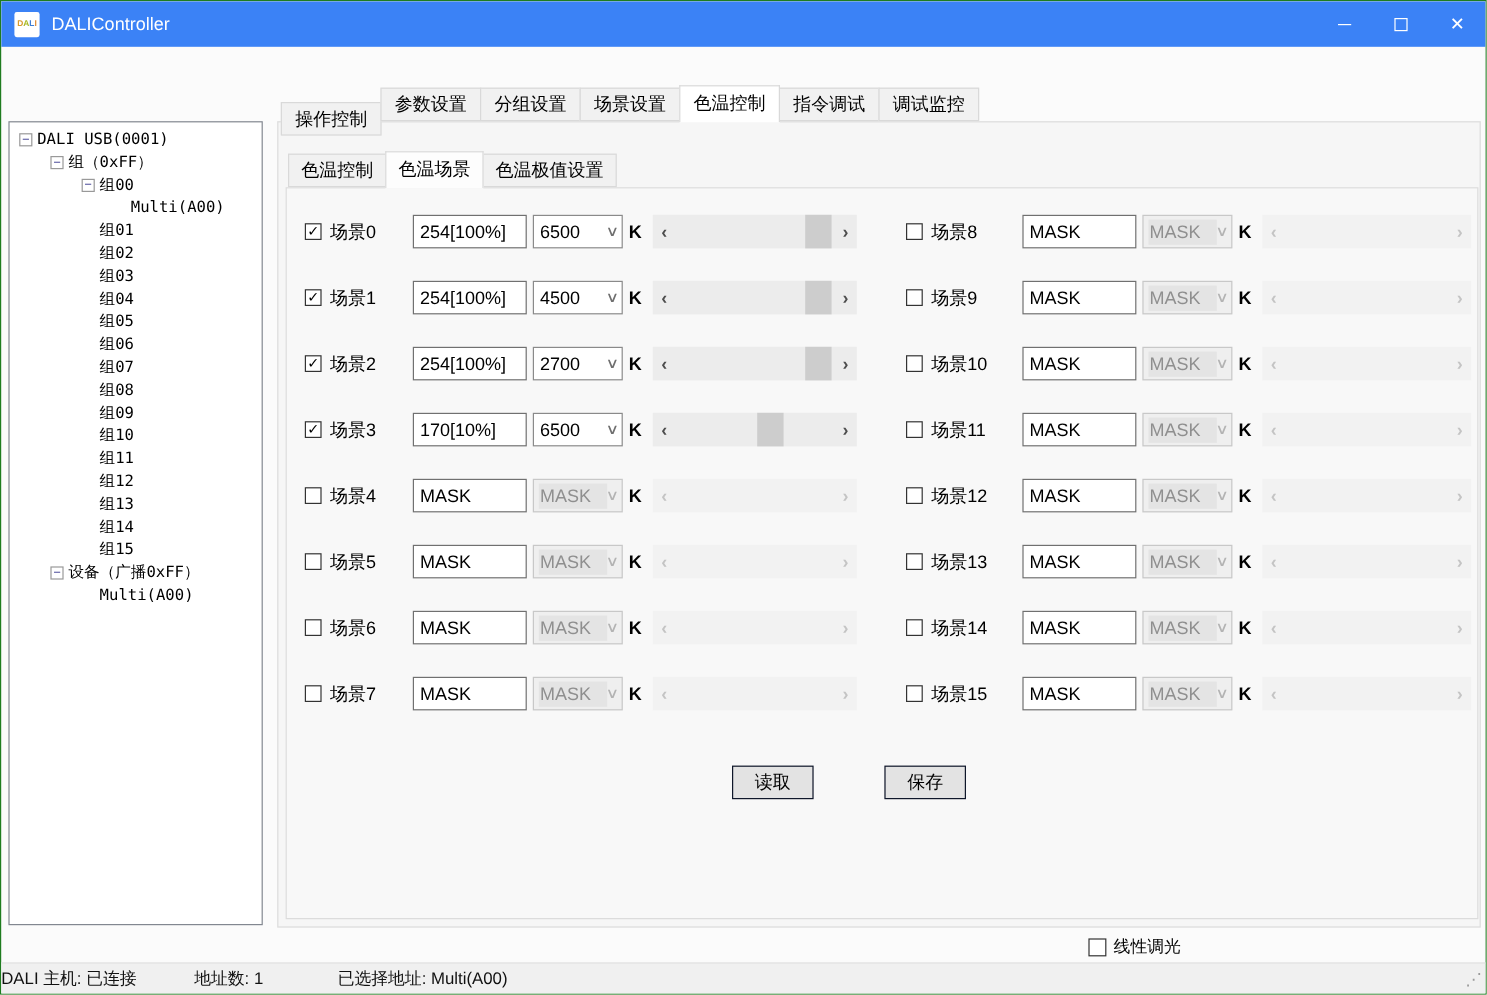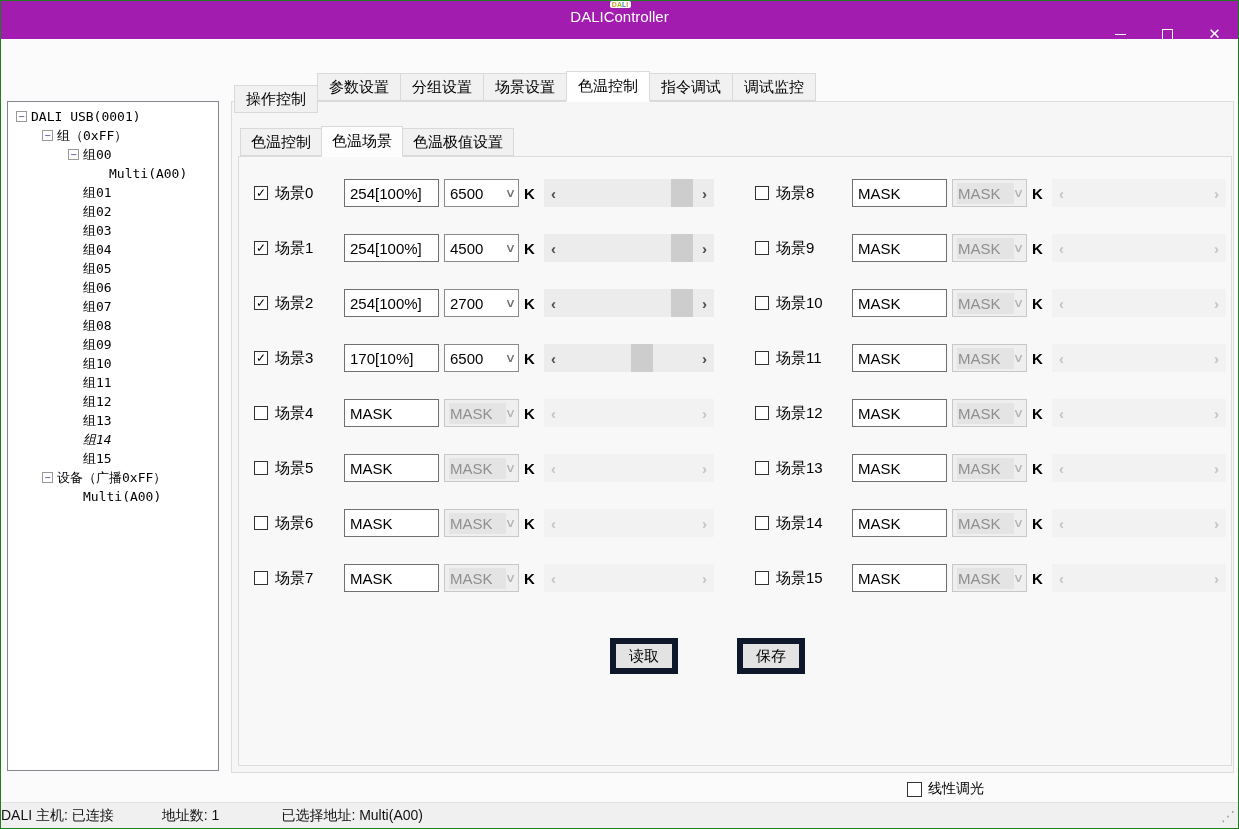--- a/index.html
+++ b/index.html
@@ -3,21 +3,21 @@
 <meta charset="utf-8">
 <style>
   * { box-sizing: border-box; margin: 0; padding: 0; }
   html,body { background:#ffffff; }
   body { font-family: "Liberation Sans", sans-serif; }
 
   .window { position:relative; width:1239px; height:829px; background:#fbfbfb;
             border:1px solid #1f7c1f; overflow:hidden; }
 
   
-  .titlebar { height:38px; background:#a21caf; display:flex; align-items:center; color:#fff;flex-direction:column; }
+  .titlebar { height:38px; background:#3b82f6; display:flex; align-items:center; color:#fff; }
   .app-icon { width:21px; height:21px; background:#fff; border-radius:2px; margin:0 10px 0 11px;
               display:flex; align-items:center; justify-content:center;
               font-size:7px; font-weight:bold; line-height:1; }
   .app-icon .l1{color:#d99a2b}.app-icon .l2{color:#a8b821}.app-icon .l3{color:#3f7fd6}.app-icon .l4{color:#e08a31}
   .title-text { font-size:15px; }
   .win-controls { margin-left:auto; display:flex; height:100%; }
   .win-btn { width:47px; height:100%; display:flex; align-items:center; justify-content:center; color:#fff; font-size:15px; }
   .min-glyph { width:11px; height:0; border-bottom:1px solid #fff; display:block; }
   .max-glyph { width:11px; height:11px; border:1px solid #fff; display:block; }
 
@@ -78,21 +78,21 @@
           font-size:15px; font-weight:bold; color:#4d4d4d; }
   .sbar .thumb { position:absolute; top:0; height:28px; width:22px; background:#cdcdcd; }
   .sbar .sb-arrow { position:relative; z-index:1; line-height:1; }
 
   .scene-row.off .cct-select { background:#efefef; border-color:#c8c8c8; }
   .scene-row.off .cct-text { background:#e4e4e4; color:#8f8f8f; }
   .scene-row.off .chev { color:#b3b3b3; }
   .scene-row.off .sbar { background:#f2f2f2; color:#c4c4c4; }
 
   
-  .page-btn { position:absolute; width:68px; height:36px; background:#e3e3e3; border:6px solid #0f172a;
+  .page-btn { position:absolute; width:68px; height:28px; background:#e3e3e3; border:1px solid #0f172a;
               font-size:15px; color:#000; display:flex; align-items:center; justify-content:center; }
   .btn-read { left:371px; top:481px; }
   .btn-save { left:498px; top:481px; }
 
   
   .linear-row { position:absolute; left:906px; top:779px; display:flex; align-items:center; font-size:14px; color:#000; }
   .linear-row .cb { width:15px; height:15px; margin-right:6px; }
   .statusbar { position:absolute; left:0; right:0; bottom:0; height:26px; background:#f0f0f0;
                border-top:1px solid #e2e2e2; display:flex; align-items:center; font-size:14px; color:#111; }
   .st-seg1 { }
@@ -175,21 +175,21 @@
       </div>
       <div class="tree-row" style="padding-left: 75px;">
         <span class="tree-label">组11</span>
       </div>
       <div class="tree-row" style="padding-left: 75px;">
         <span class="tree-label">组12</span>
       </div>
       <div class="tree-row" style="padding-left: 75px;">
         <span class="tree-label">组13</span>
       </div>
-      <div class="tree-row" style="padding-left: 75px; font-style: italic;">
+      <div class="tree-row" style="padding-left: 75px;">
         <span class="tree-label">组14</span>
       </div>
       <div class="tree-row" style="padding-left: 75px;">
         <span class="tree-label">组15</span>
       </div>
       <div class="tree-row" style="padding-left: 34px;">
         <span class="expander">−</span>
         <span class="tree-label">设备（广播0xFF）</span>
       </div>
       <div class="tree-row" style="padding-left: 75px;">

